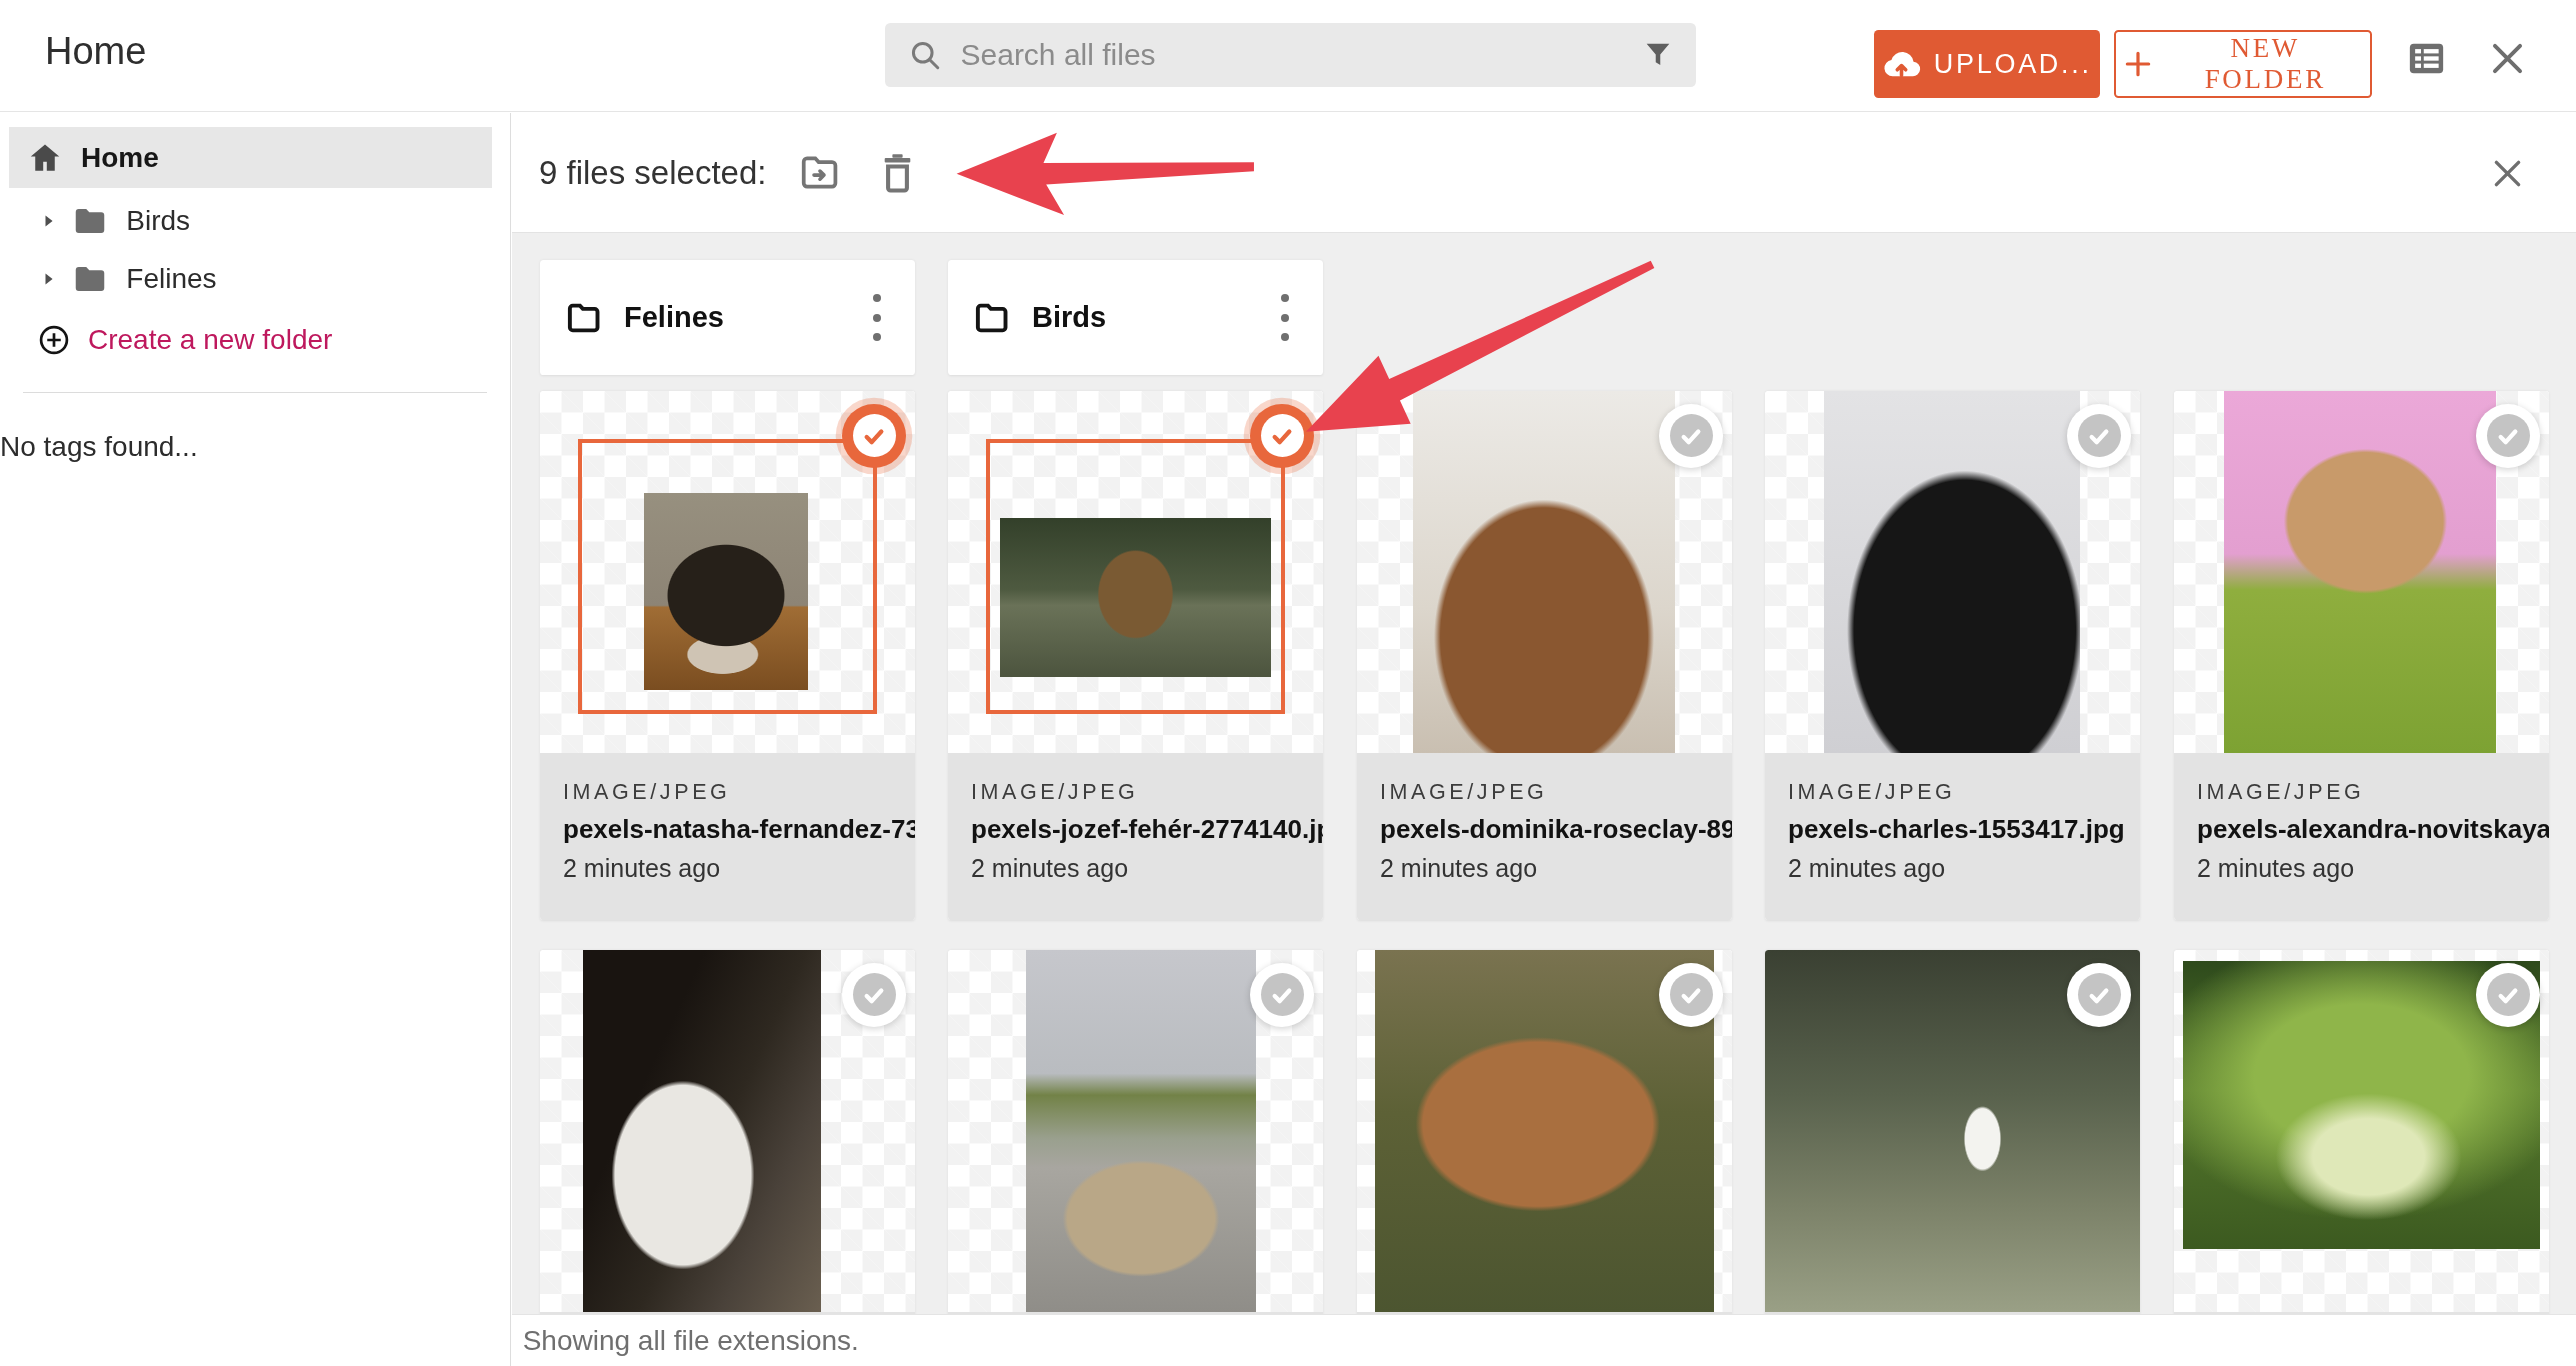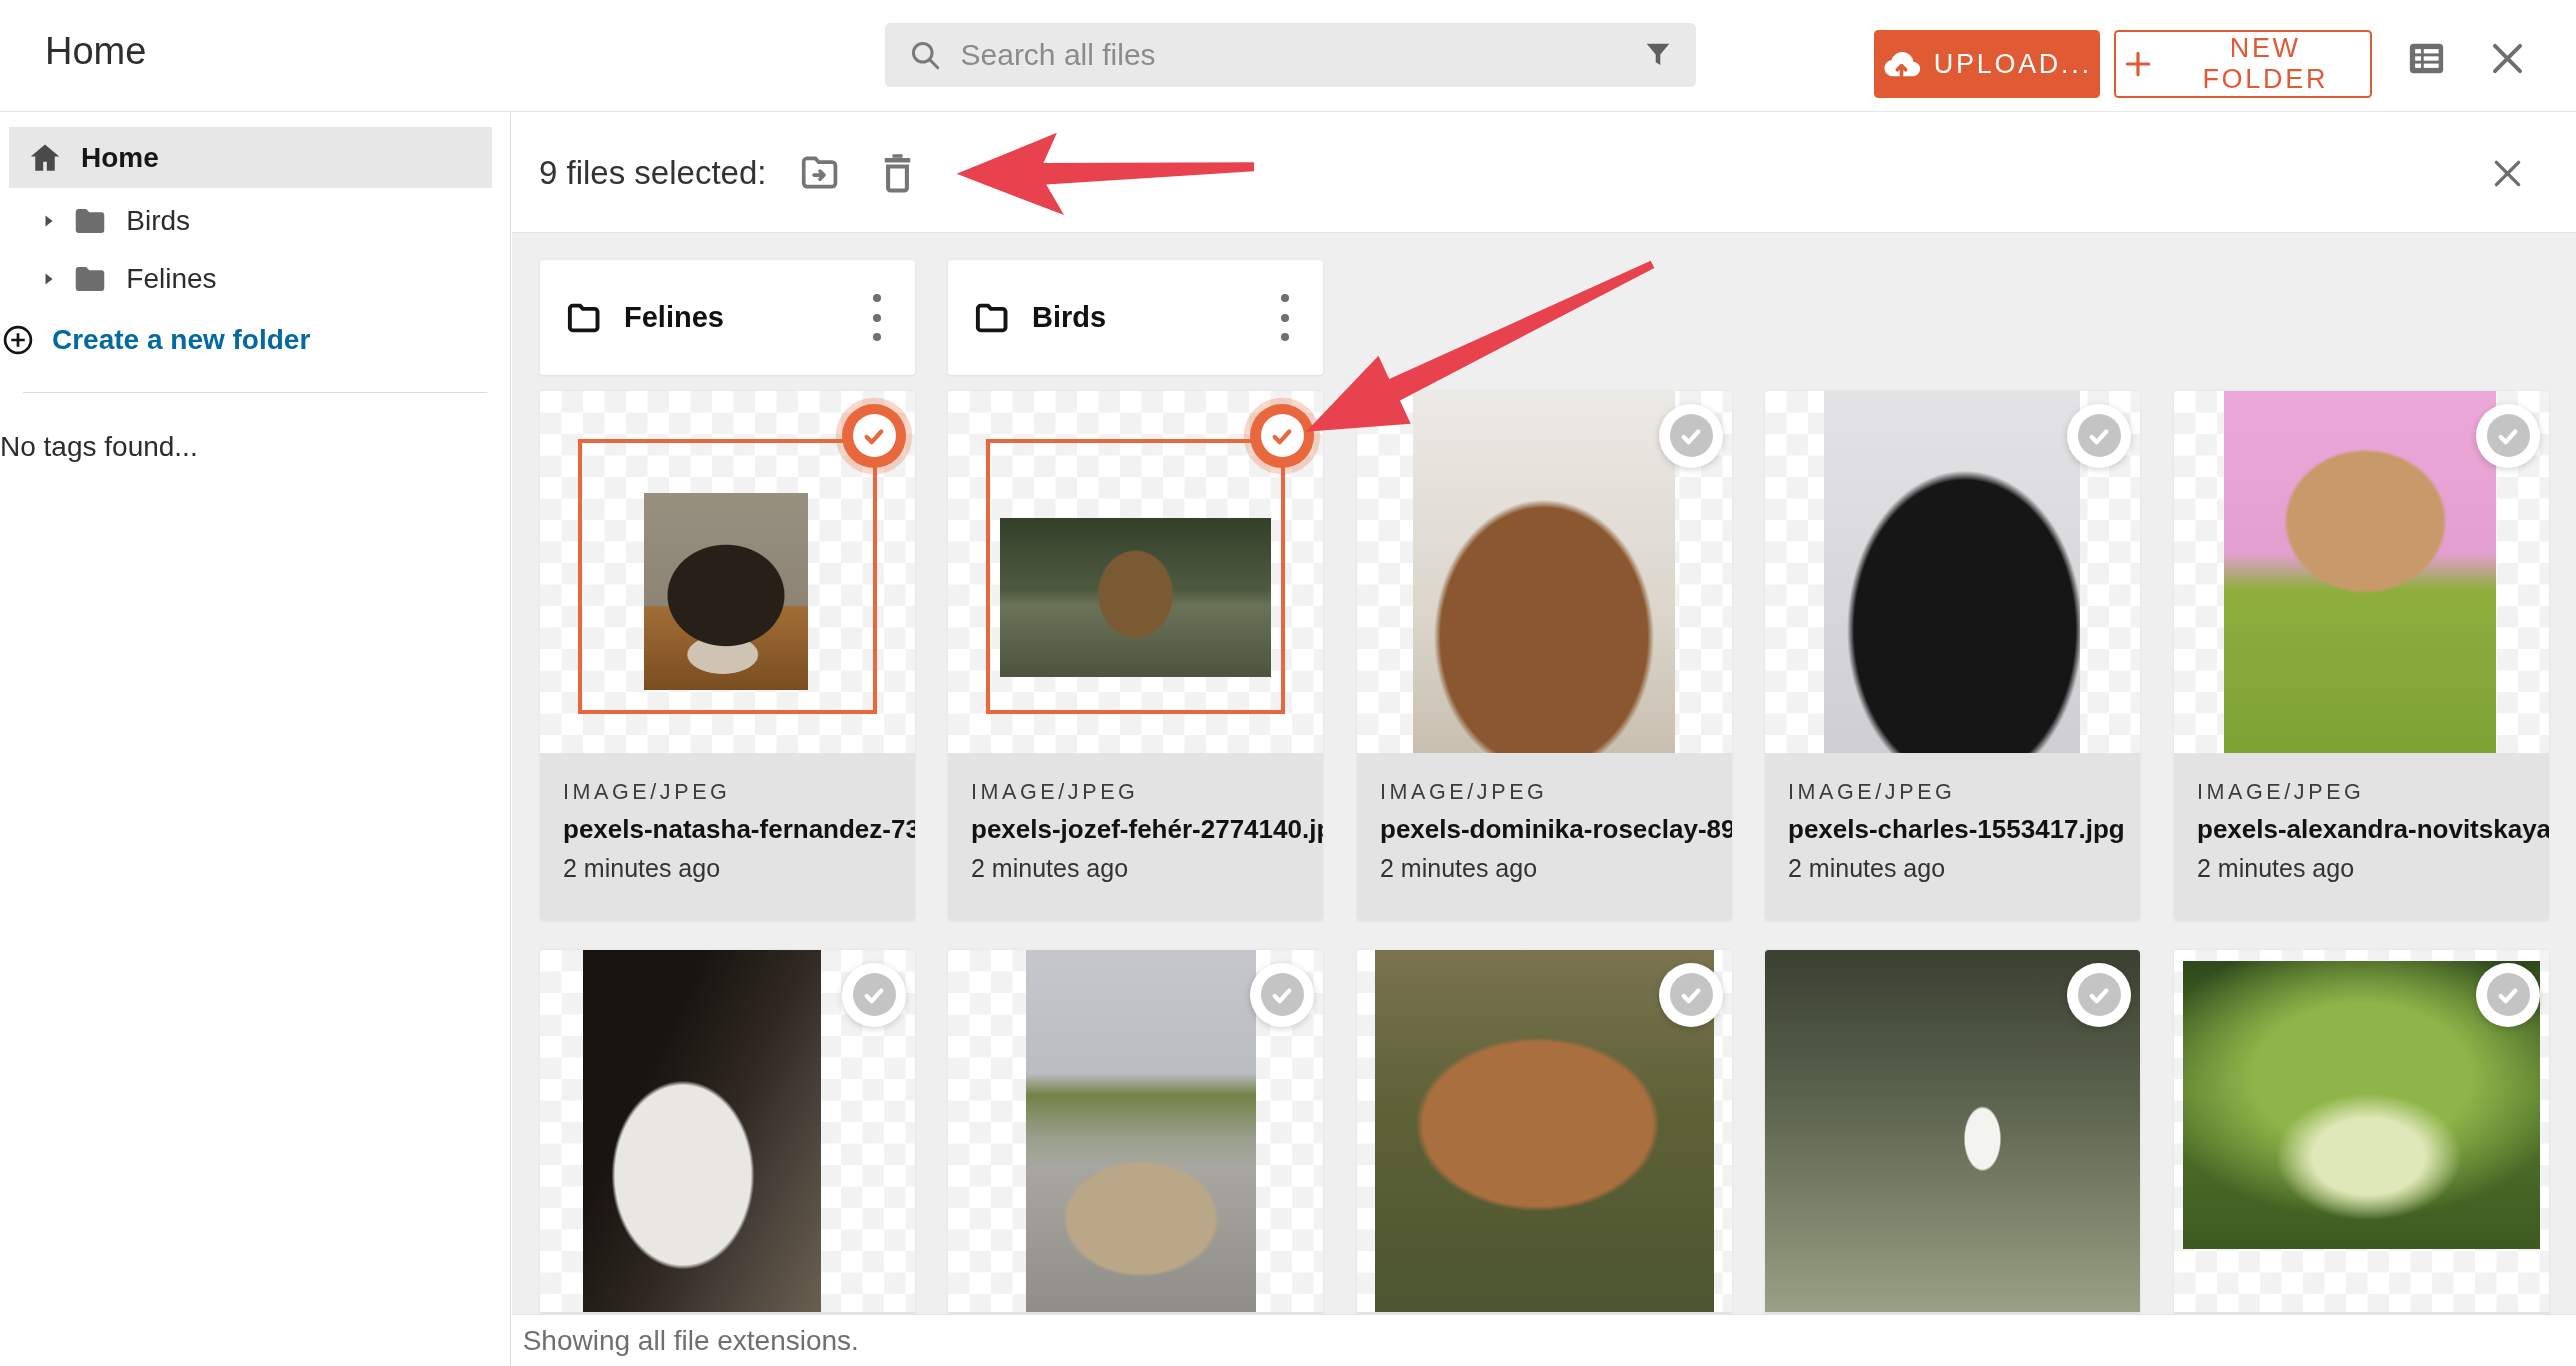--- a/index.html
+++ b/index.html
@@ -15,34 +15,34 @@
   .searchbar{position:absolute;left:885px;top:23px;width:811px;height:64px;background:#e9e9e9;
     border-radius:5.4px;display:flex;align-items:center;padding:0 21.5px;box-sizing:border-box}
   .searchbar input{flex:1;border:none;outline:none;background:transparent;font-size:30px;
     color:#444;margin-left:16px;font-family:inherit}
   .searchbar input::placeholder{color:#8b8b8b}
   .btn-upload{position:absolute;left:1874px;top:30px;width:226px;height:68px;background:#e05a33;
     border:none;border-radius:4.5px;color:#fff;font-size:27px;letter-spacing:2.7px;
     display:flex;align-items:center;justify-content:center;gap:12.5px;cursor:pointer;font-family:inherit}
   .btn-newfolder{position:absolute;left:2114px;top:30px;width:258px;height:68px;background:#fff;
     border:2.7px solid #e05a33;border-radius:4.5px;color:#e05a33;font-size:27px;letter-spacing:2.7px;
-    display:flex;align-items:center;justify-content:center;gap:12.5px;cursor:pointer;font-family:Liberation Sans, sans-serif;box-sizing:border-box}
+    display:flex;align-items:center;justify-content:center;gap:12.5px;cursor:pointer;font-family:Liberation Serif, serif;box-sizing:border-box}
   .hdr-ic{position:absolute;top:34px;width:48px;height:48px;display:flex;align-items:center;justify-content:center;cursor:pointer}
   .hdr-ic.list{left:2402px}.hdr-ic.close{left:2483px}
   
   .sidebar{position:absolute;left:0;top:113px;width:511px;height:1254px;background:#fff;
     border-right:1.8px solid #ddd;box-sizing:border-box;z-index:4}
   .side-row{position:absolute;left:0;right:0;height:52px;display:flex;align-items:center;font-size:28px;color:#2c2c2c;cursor:pointer}
   .side-home{top:14.3px;left:9px;right:18px;height:61px;background:#e7e7e7;padding-left:18px;font-weight:bold;color:#171717}
   .side-home .lbl{margin-left:18px}
   .side-folder{padding-left:38px}
   .side-folder .caret{margin-right:14.3px;display:flex}
   .side-folder .lbl{margin-left:18px}
   .side-birds{top:82px}.side-felines{top:140px}
-  .side-create{top:201px;font-weight:bold;color:#0369a1}
+  .side-create{top:201px;padding-left:36px;font-weight:normal;color:#be185d}
   .side-create .lbl{margin-left:16px}
   .side-div{position:absolute;top:279px;left:23px;right:23px;height:0;border-top:1.8px solid #dcdcdc}
   .side-tags{top:308px;cursor:default}
   
   .main{position:absolute;left:512px;top:113px;width:2064px;height:1254px;background:#efefef}
   .toolbar{position:absolute;left:0;top:0;right:0;height:120px;background:#fff;
     border-bottom:1.8px solid #e3e3e3;display:flex;align-items:center;padding-left:27px;box-sizing:border-box}
   .toolbar .sel-label{font-size:33px;color:#333}
   .tb-ic{width:48px;height:48px;display:flex;align-items:center;justify-content:center;cursor:pointer}
   .tb-move{margin-left:30px}.tb-trash{margin-left:29px}

